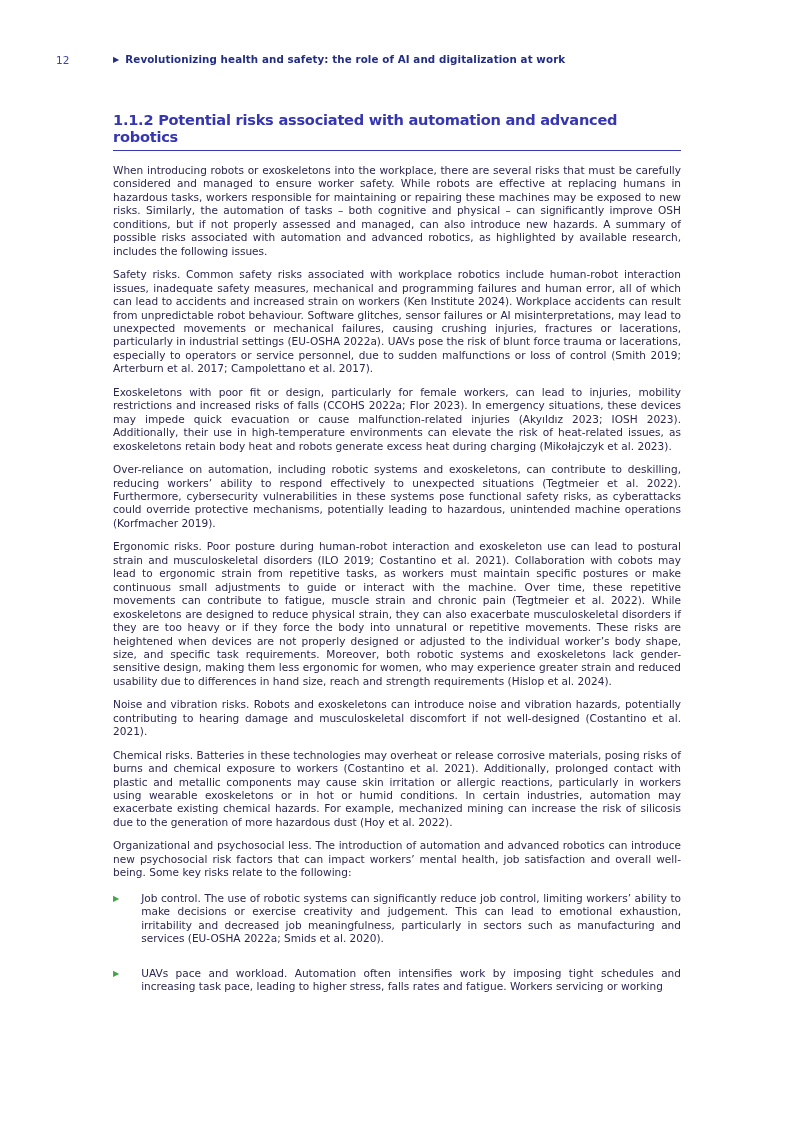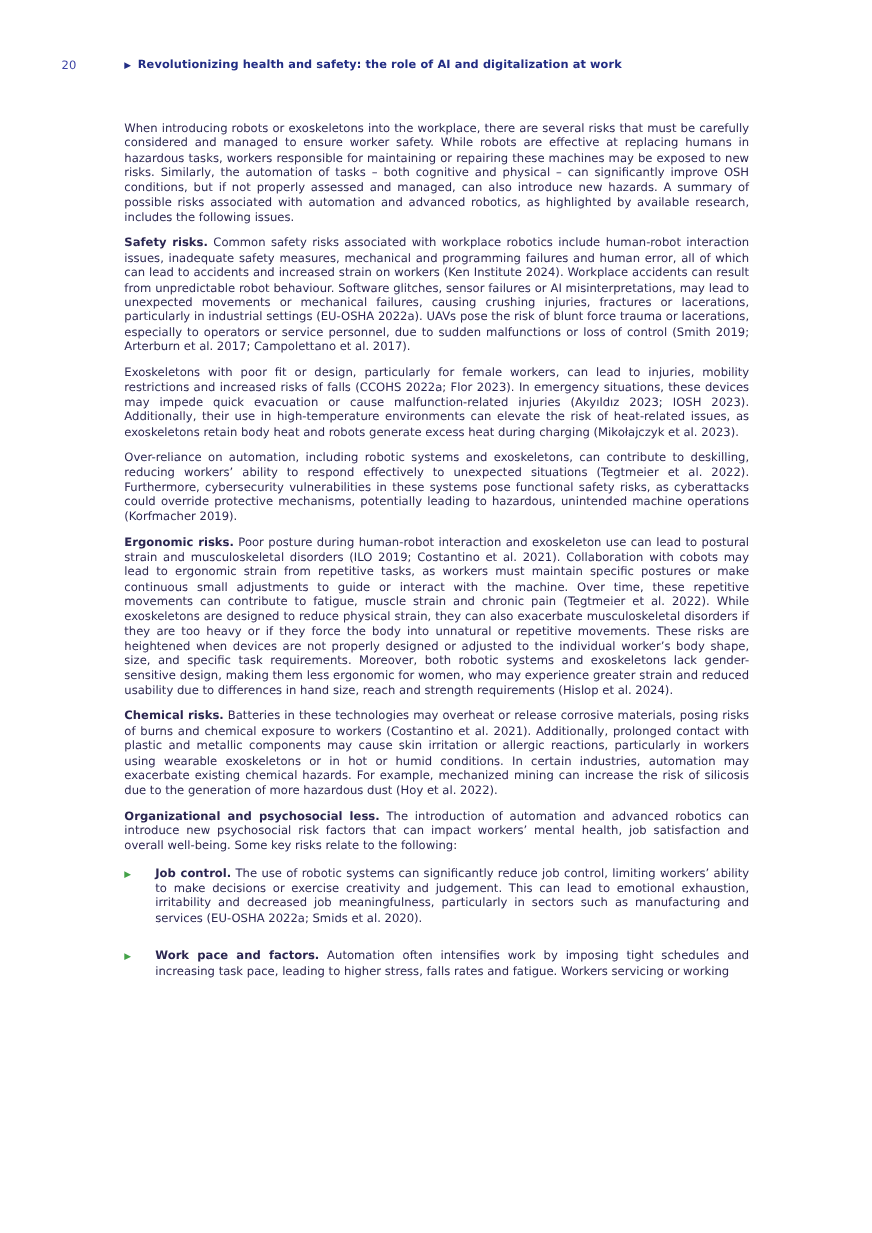--- a/index.html
+++ b/index.html
@@ -41,75 +41,77 @@
     letter-spacing: -0.25px;
     border-bottom: 1.5px solid #3838b6;
     padding-bottom: 5px;
   }
   .body-par {
     margin: 0 0 10px 0;
     font-size: 10.55px; line-height: 13.45px;
     color: #2b2651;
     text-align: justify;
   }
-  .lead { font-weight: bold; }
+  .lead { font-weight: normal; }
   .bullet-list { margin-top: 12px; }
   .bullet-item {
     display: flex; align-items: flex-start; gap: 7px;
     margin: 0 0 21px 0;
   }
   .bullet-arrow {
     color: #44a248; font-size: 8px; line-height: 13.45px; flex: 0 0 auto;
   }
   .bullet-text {
     font-size: 10.55px; line-height: 13.45px;
     color: #2b2651; text-align: justify; margin-left: 15px;
   }
 </style>
 </head>
 <body>
 
 <div class="page">
 
   <div class="running-header">
-    <span class="page-number">20</span>
+    <span class="page-number">12</span>
     <div class="header-title">
       <span class="header-arrow">▶</span>
       <span>Revolutionizing health and safety: the role of AI and digitalization at work</span>
     </div>
   </div>
 
   <div class="content">
 
+    <h2 class="section-title">1.1.2 Potential risks associated with automation and advanced robotics</h2>
     <div></div>
 
     <p class="body-par"><span>When introducing robots or exoskeletons into the workplace, there are several risks that must be carefully considered and managed to ensure worker safety. While robots are effective at replacing humans in hazardous tasks, workers responsible for maintaining or repairing these machines may be exposed to new risks. Similarly, the automation of tasks – both cognitive and physical – can significantly improve OSH conditions, but if not properly assessed and managed, can also introduce new hazards. A summary of possible risks associated with automation and advanced robotics, as highlighted by available research, includes the following issues.</span></p>
 
     <p class="body-par"><span class="lead">Safety risks.</span><span> Common safety risks associated with workplace robotics include human-robot interaction issues, inadequate safety measures, mechanical and programming failures and human error, all of which can lead to accidents and increased strain on workers (Ken Institute 2024). Workplace accidents can result from unpredictable robot behaviour. Software glitches, sensor failures or AI misinterpretations, may lead to unexpected movements or mechanical failures, causing crushing injuries, fractures or lacerations, particularly in industrial settings (EU-OSHA 2022a). UAVs pose the risk of blunt force trauma or lacerations, especially to operators or service personnel, due to sudden malfunctions or loss of control (Smith 2019; Arterburn et al. 2017; Campolettano et al. 2017).</span></p>
 
     <p class="body-par"><span>Exoskeletons with poor fit or design, particularly for female workers, can lead to injuries, mobility restrictions and increased risks of falls (CCOHS 2022a; Flor 2023). In emergency situations, these devices may impede quick evacuation or cause malfunction-related injuries (Akyıldız 2023; IOSH 2023). Additionally, their use in high-temperature environments can elevate the risk of heat-related issues, as exoskeletons retain body heat and robots generate excess heat during charging (Mikołajczyk et al. 2023).</span></p>
 
     <p class="body-par"><span>Over-reliance on automation, including robotic systems and exoskeletons, can contribute to deskilling, reducing workers’ ability to respond effectively to unexpected situations (Tegtmeier et al. 2022). Furthermore, cybersecurity vulnerabilities in these systems pose functional safety risks, as cyberattacks could override protective mechanisms, potentially leading to hazardous, unintended machine operations (Korfmacher 2019).</span></p>
 
     <p class="body-par"><span class="lead">Ergonomic risks.</span><span> Poor posture during human-robot interaction and exoskeleton use can lead to postural strain and musculoskeletal disorders (ILO 2019; Costantino et al. 2021). Collaboration with cobots may lead to ergonomic strain from repetitive tasks, as workers must maintain specific postures or make continuous small adjustments to guide or interact with the machine. Over time, these repetitive movements can contribute to fatigue, muscle strain and chronic pain (Tegtmeier et al. 2022). While exoskeletons are designed to reduce physical strain, they can also exacerbate musculoskeletal disorders if they are too heavy or if they force the body into unnatural or repetitive movements. These risks are heightened when devices are not properly designed or adjusted to the individual worker’s body shape, size, and specific task requirements. Moreover, both robotic systems and exoskeletons lack gender-sensitive design, making them less ergonomic for women, who may experience greater strain and reduced usability due to differences in hand size, reach and strength requirements (Hislop et al. 2024).</span></p>
 
+    <p class="body-par"><span class="lead">Noise and vibration risks.</span><span> Robots and exoskeletons can introduce noise and vibration hazards, potentially contributing to hearing damage and musculoskeletal discomfort if not well-designed (Costantino et al. 2021).</span></p>
 
     <p class="body-par"><span class="lead">Chemical risks.</span><span> Batteries in these technologies may overheat or release corrosive materials, posing risks of burns and chemical exposure to workers (Costantino et al. 2021). Additionally, prolonged contact with plastic and metallic components may cause skin irritation or allergic reactions, particularly in workers using wearable exoskeletons or in hot or humid conditions. In certain industries, automation may exacerbate existing chemical hazards. For example, mechanized mining can increase the risk of silicosis due to the generation of more hazardous dust (Hoy et al. 2022).</span></p>
 
     <p class="body-par"><span class="lead">Organizational and psychosocial less.</span><span> The introduction of automation and advanced robotics can introduce new psychosocial risk factors that can impact workers’ mental health, job satisfaction and overall well-being. Some key risks relate to the following:</span></p>
 
     <div class="bullet-list">
 
       <div class="bullet-item">
         <span class="bullet-arrow">▶</span>
         <div class="bullet-text"><span class="lead">Job control.</span><span> The use of robotic systems can significantly reduce job control, limiting workers’ ability to make decisions or exercise creativity and judgement. This can lead to emotional exhaustion, irritability and decreased job meaningfulness, particularly in sectors such as manufacturing and services (EU-OSHA 2022a; Smids et al. 2020).</span></div>
       </div>
 
       <div class="bullet-item">
         <span class="bullet-arrow">▶</span>
-        <div class="bullet-text"><span class="lead">Work pace and factors.</span><span> Automation often intensifies work by imposing tight schedules and increasing task pace, leading to higher stress, falls rates and fatigue. Workers servicing or working</span></div>
+        <div class="bullet-text"><span class="lead">UAVs pace and workload.</span><span> Automation often intensifies work by imposing tight schedules and increasing task pace, leading to higher stress, falls rates and fatigue. Workers servicing or working</span></div>
       </div>
 
     </div>
 
   </div>
 
 </div>
 
 </body></html>

